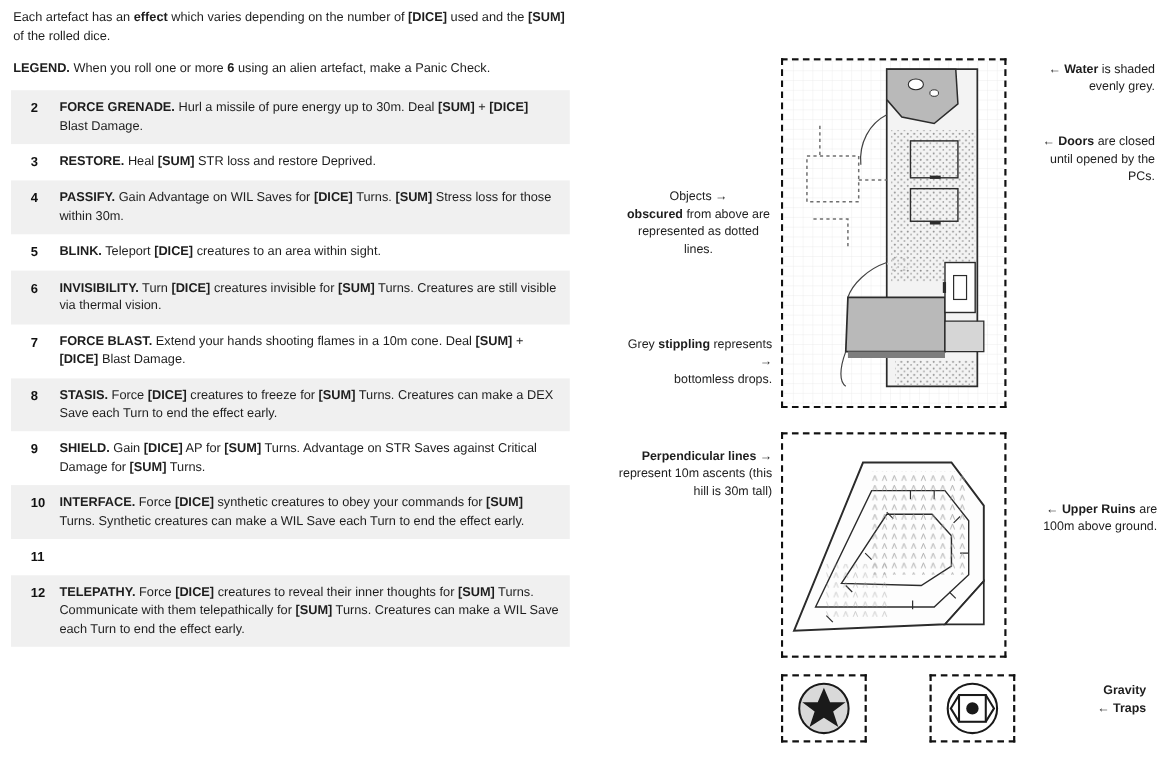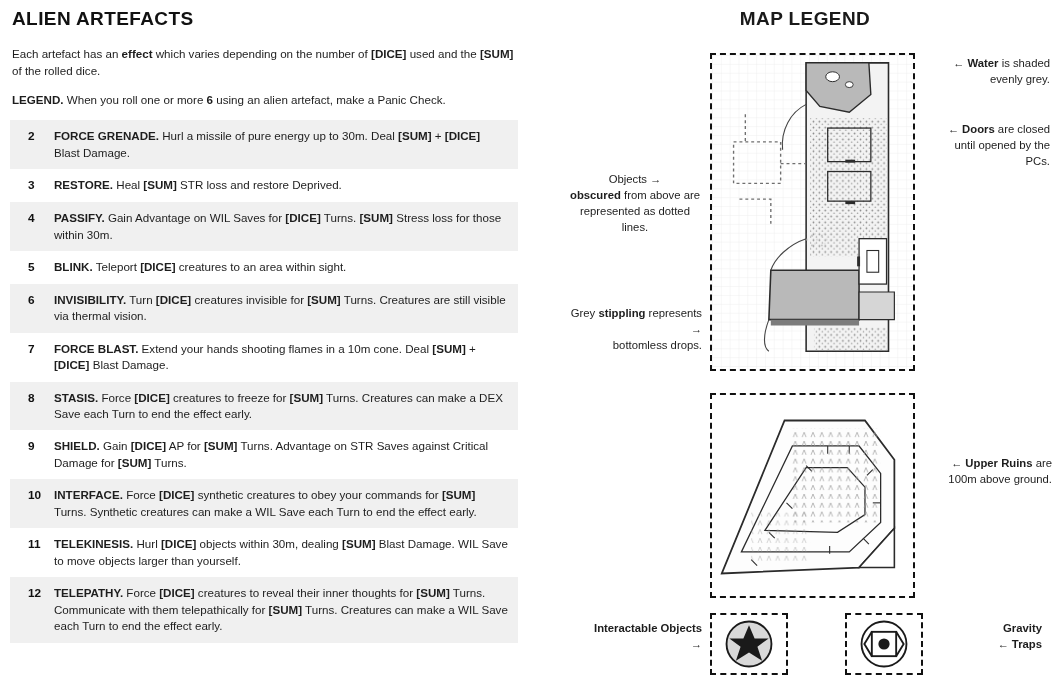--- a/index.html
+++ b/index.html
@@ -104,21 +104,20 @@
   #map-trap  { left: 285px; top: 605px; width: 78px;  height: 62px; }
 
   .map-svg { display: block; width: 100%; height: 100%; }
 </style>
 </head>
 <body>
 
 <div class="page">
 
   <div class="left-col">
-    <h1 class="col-title">ALIEN ARTEFACTS</h1>
 
     <p class="intro-p">Each artefact has an <b>effect</b> which varies depending on the number of <b>[DICE]</b> used and the <b>[SUM]</b> of the rolled dice.</p>
     <p class="intro-p"><b>LEGEND.</b> When you roll one or more <b>6</b> using an alien artefact, make a Panic Check.</p>
 
     <div class="table" id="artefact-table">
         <div class="row alt">
           <div class="num">2</div>
           <div class="txt"><b>FORCE GRENADE.</b> Hurl a missile of pure energy up to 30m. Deal <b>[SUM]</b> + <b>[DICE]</b> Blast Damage.</div>
         </div>
         <div class="row">
@@ -148,44 +147,42 @@
         <div class="row">
           <div class="num">9</div>
           <div class="txt"><b>SHIELD.</b> Gain <b>[DICE]</b> AP for <b>[SUM]</b> Turns. Advantage on STR Saves against Critical Damage for <b>[SUM]</b> Turns.</div>
         </div>
         <div class="row alt">
           <div class="num">10</div>
           <div class="txt"><b>INTERFACE.</b> Force <b>[DICE]</b> synthetic creatures to obey your commands for <b>[SUM]</b> Turns. Synthetic creatures can make a WIL Save each Turn to end the effect early.</div>
         </div>
         <div class="row">
           <div class="num">11</div>
-          <div class="txt"><b>TELEKINESIS.</b> Hurl <b>[DICE]</b> objects within 30m, dealing <b>[SUM]</b> Blast Damage. WIL Save to move objects larger than yourself.</div>
         </div>
         <div class="row alt">
           <div class="num">12</div>
           <div class="txt"><b>TELEPATHY.</b> Force <b>[DICE]</b> creatures to reveal their inner thoughts for <b>[SUM]</b> Turns. Communicate with them telepathically for <b>[SUM]</b> Turns. Creatures can make a WIL Save each Turn to end the effect early.</div>
         </div>
       </div>
   </div>
 
   <div class="right-col">
-    <h1 class="legend-title">MAP LEGEND</h1>
 
     <div class="note left-align" style="left:372px; top:47px; width:118px;">← <b>Water</b> is shaded evenly grey.</div>
 
     <div class="note left-align" style="left:372px; top:113px; width:118px;">← <b>Doors</b> are closed until opened by the PCs.</div>
 
     <div class="note right-align" style="left:8px; top:163px; width:134px;text-align:center;">Objects →<br><b>obscured</b> from above are represented as dotted lines.</div>
 
     <div class="note right-align" style="left:2px; top:297px; width:140px;">Grey <b>stippling</b> represents →<br>bottomless drops.</div>
 
+    <div class="note right-align" style="left:0px; top:399px; width:142px;"><b>Perpendicular lines</b> →<br>represent 10m ascents (this hill is 30m tall)</div>
 
     <div class="note left-align" style="left:372px; top:447px; width:120px;">← <b>Upper Ruins</b> are 100m above ground.</div>
 
-    <div class="note right-align" style="left:30px; top:612px; width:112px;"><b>Interactable Objects</b> →</div>
 
     <div class="note left-align" style="left:372px; top:612px; width:110px;"><b>Gravity</b><br>← <b>Traps</b></div>
 
     <div class="map-frame" id="map-top">
       <svg class="map-svg" viewBox="0 0 205 318" preserveAspectRatio="none">
         <defs>
           <pattern id="stipple" width="6" height="6" patternUnits="userSpaceOnUse">
             <circle cx="1.5" cy="1.5" r="0.9" fill="#8c8c8c"></circle>
             <circle cx="4.5" cy="4.2" r="0.8" fill="#9a9a9a"></circle>
           </pattern>

